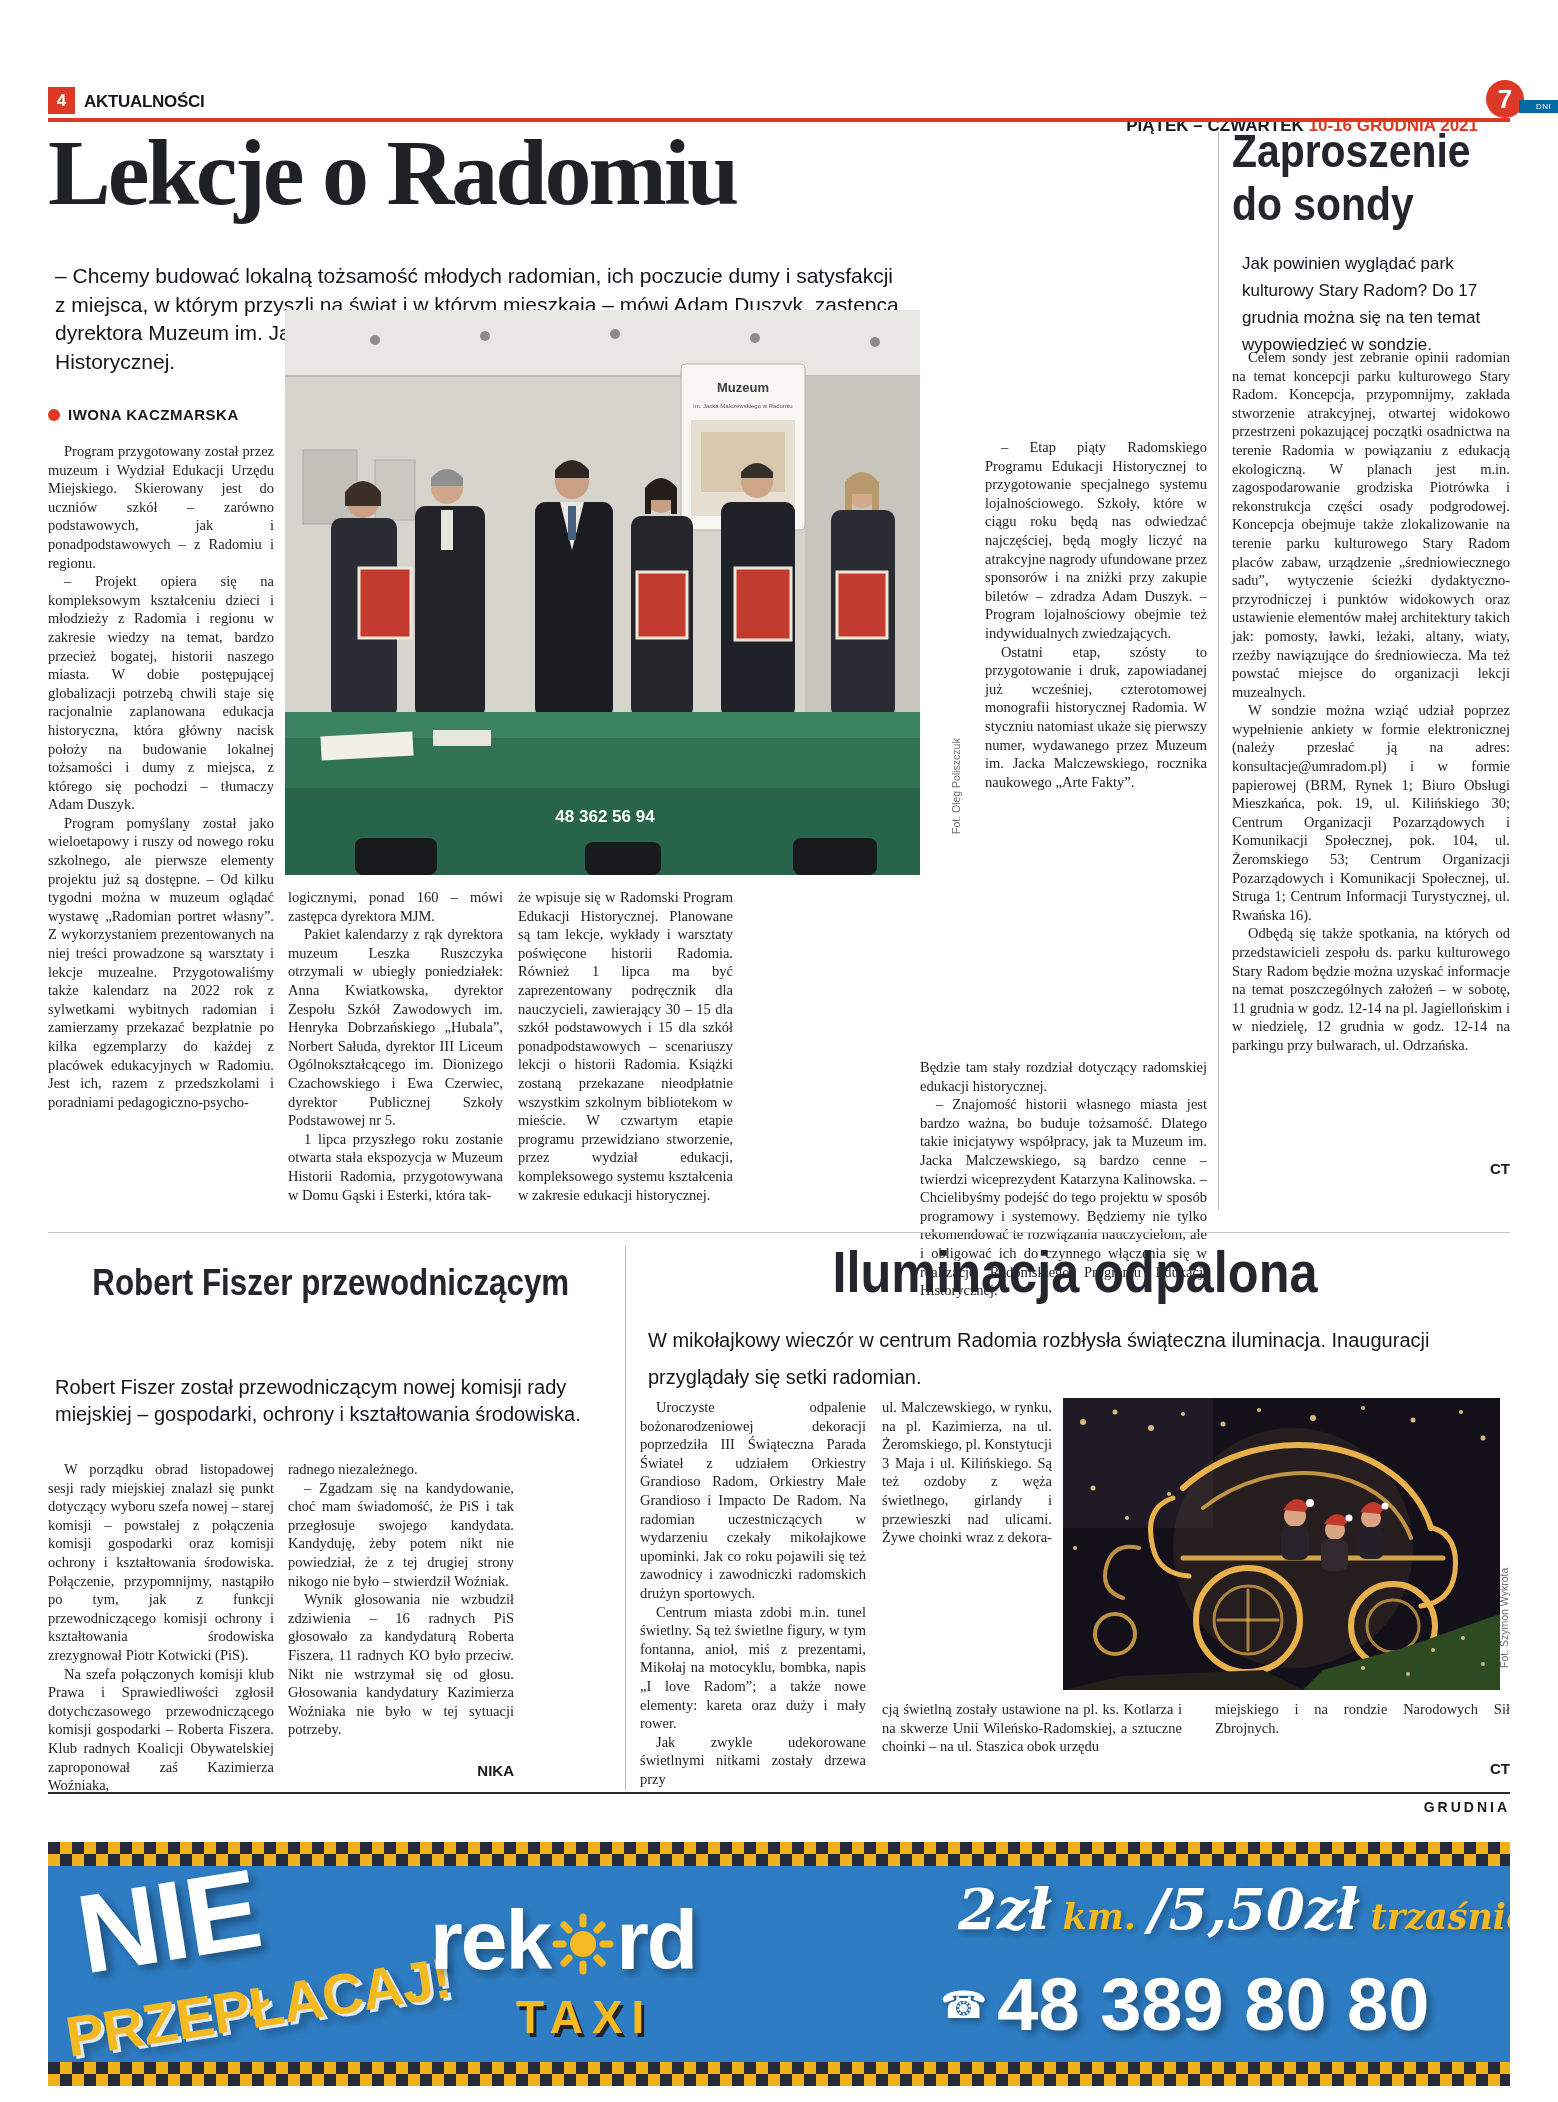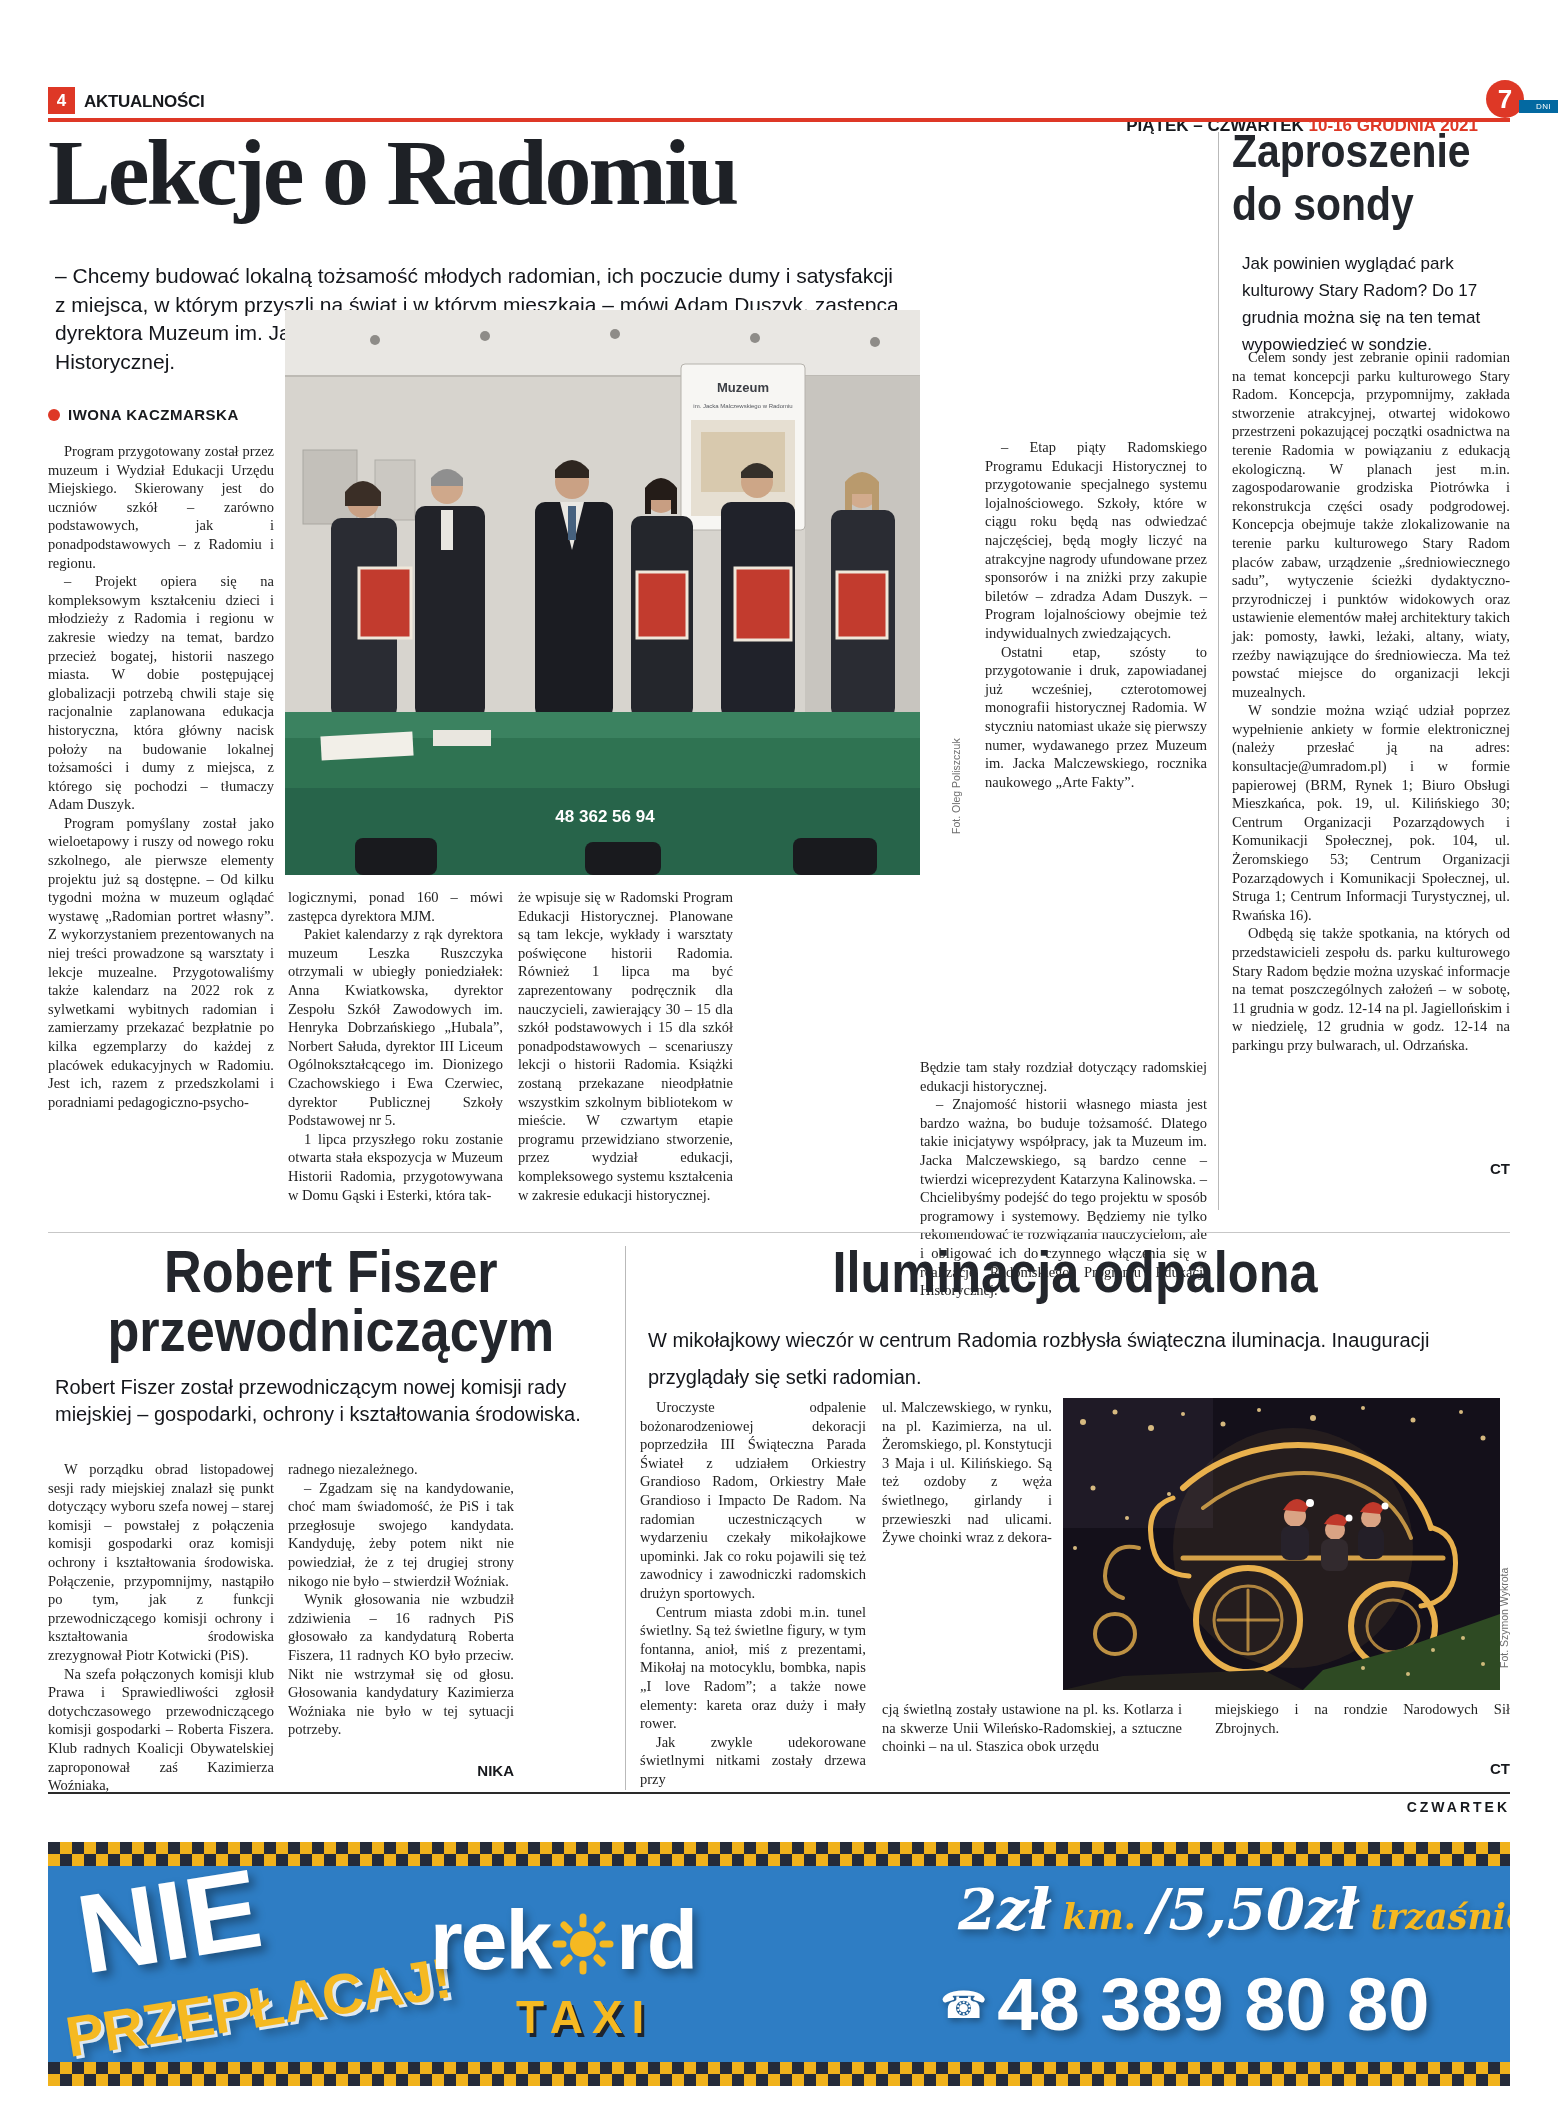--- a/index.html
+++ b/index.html
@@ -216,21 +216,21 @@
       <p class="para">Celem sondy jest zebranie opinii radomian na temat koncepcji parku kulturowego Stary Radom. Koncepcja, przypomnijmy, zakłada stworzenie atrakcyjnej, otwartej widokowo przestrzeni pokazującej początki osadnictwa na terenie Radomia w powiązaniu z edukacją ekologiczną. W planach jest m.in. zagospodarowanie grodziska Piotrówka i rekonstrukcja części osady podgrodowej. Koncepcja obejmuje także zlokalizowanie na terenie parku kulturowego Stary Radom placów zabaw, urządzenie „średniowiecznego sadu”, wytyczenie ścieżki dydaktyczno-przyrodniczej i punktów widokowych oraz ustawienie elementów małej architektury takich jak: pomosty, ławki, leżaki, altany, wiaty, rzeźby nawiązujące do średniowiecza. Ma też powstać miejsce do organizacji lekcji muzealnych.</p>
       <p class="para">W sondzie można wziąć udział poprzez wypełnienie ankiety w formie elektronicznej (należy przesłać ją na adres: konsultacje@umradom.pl) i w formie papierowej (BRM, Rynek 1; Biuro Obsługi Mieszkańca, pok. 19, ul. Kilińskiego 30; Centrum Organizacji Pozarządowych i Komunikacji Społecznej, pok. 104, ul. Żeromskiego 53; Centrum Organizacji Pozarządowych i Komunikacji Społecznej, ul. Struga 1; Centrum Informacji Turystycznej, ul. Rwańska 16).</p>
       <p class="para">Odbędą się także spotkania, na których od przedstawicieli zespołu ds. parku kulturowego Stary Radom będzie można uzyskać informacje na temat poszczególnych założeń – w sobotę, 11 grudnia w godz. 12-14 na pl. Jagiellońskim i w niedzielę, 12 grudnia w godz. 12-14 na parkingu przy bulwarach, ul. Odrzańska.</p>
     </div>
 
   <div class="abs byline-end" style="left:1232px;top:1160px;width:278px;">CT</div>
 
   <div class="abs hline" style="left:48px;top:1232px;width:1462px;"></div>
   <div class="abs vline" style="left:625px;top:1246px;height:544px;"></div>
 
-  <h2 class="abs h-sans" style="margin:0;left:48px;top:1242px;width:565px;text-align:center;font-size:60px;line-height:59px;">
+  <h2 class="abs h-sans" style="margin:0;left:48px;top:1242px;width:565px;text-align:center;font-size:36px;line-height:81px;">
     <span class="condense" style="width:650px;text-align:center;">Robert Fiszer przewodniczącym</span>
   </h2>
 
   <div class="abs lead" style="left:55px;top:1374px;width:552px;font-size:20px;line-height:27px;">Robert Fiszer został przewodniczącym nowej komisji rady miejskiej – gospodarki, ochrony i kształtowania środowiska.</div>
 
   <div class="abs bodycol" style="left:48px;top:1460px;width:226px;">
       <p class="para">W porządku obrad listopadowej sesji rady miejskiej znalazł się punkt dotyczący wyboru szefa nowej – starej komisji – powstałej z połączenia komisji gospodarki oraz komisji ochrony i kształtowania środowiska. Połączenie, przypomnijmy, nastąpiło po tym, jak z funkcji przewodniczącego komisji ochrony i kształtowania środowiska zrezygnował Piotr Kotwicki (PiS).</p>
       <p class="para">Na szefa połączonych komisji klub Prawa i Sprawiedliwości zgłosił dotychczasowego przewodniczącego komisji gospodarki – Roberta Fiszera. Klub radnych Koalicji Obywatelskiej zaproponował zaś Kazimierza Woźniaka,</p>
     </div>
   <div class="abs bodycol" style="left:288px;top:1460px;width:226px;">
@@ -330,21 +330,21 @@
 
   <div class="abs bodycol" style="left:882px;top:1700px;width:300px;">
       <p class="para flush">cją świetlną zostały ustawione na pl. ks. Kotlarza i na skwerze Unii Wileńsko-Radomskiej, a sztuczne choinki – na ul. Staszica obok urzędu</p>
     </div>
   <div class="abs bodycol" style="left:1215px;top:1700px;width:295px;">
       <p class="para flush">miejskiego i na rondzie Narodowych Sił Zbrojnych.</p>
     </div>
   <div class="abs byline-end" style="left:1215px;top:1760px;width:295px;">CT</div>
 
   <div class="abs rule-dark" style="left:48px;top:1792px;width:1462px;"></div>
-  <div class="abs reklama" style="left:1300px;top:1799px;width:210px;">CZWARTEK</div>
+  <div class="abs reklama" style="left:1300px;top:1799px;width:210px;">GRUDNIA</div>
 
   <div class="abs ad">
     <div class="checker" style="top:0;"></div>
     <div class="ad-body">
       <div class="ad-nie">NIE</div>
       <div class="ad-prze">PRZEPŁACAJ!</div>
       <div class="ad-brand">
         <span>rek</span>
         <svg width="62" height="62" viewBox="0 0 62 62" style="margin:6px 2px 0 2px;">
           <circle cx="31" cy="31" r="13" fill="#f5b922"></circle>

